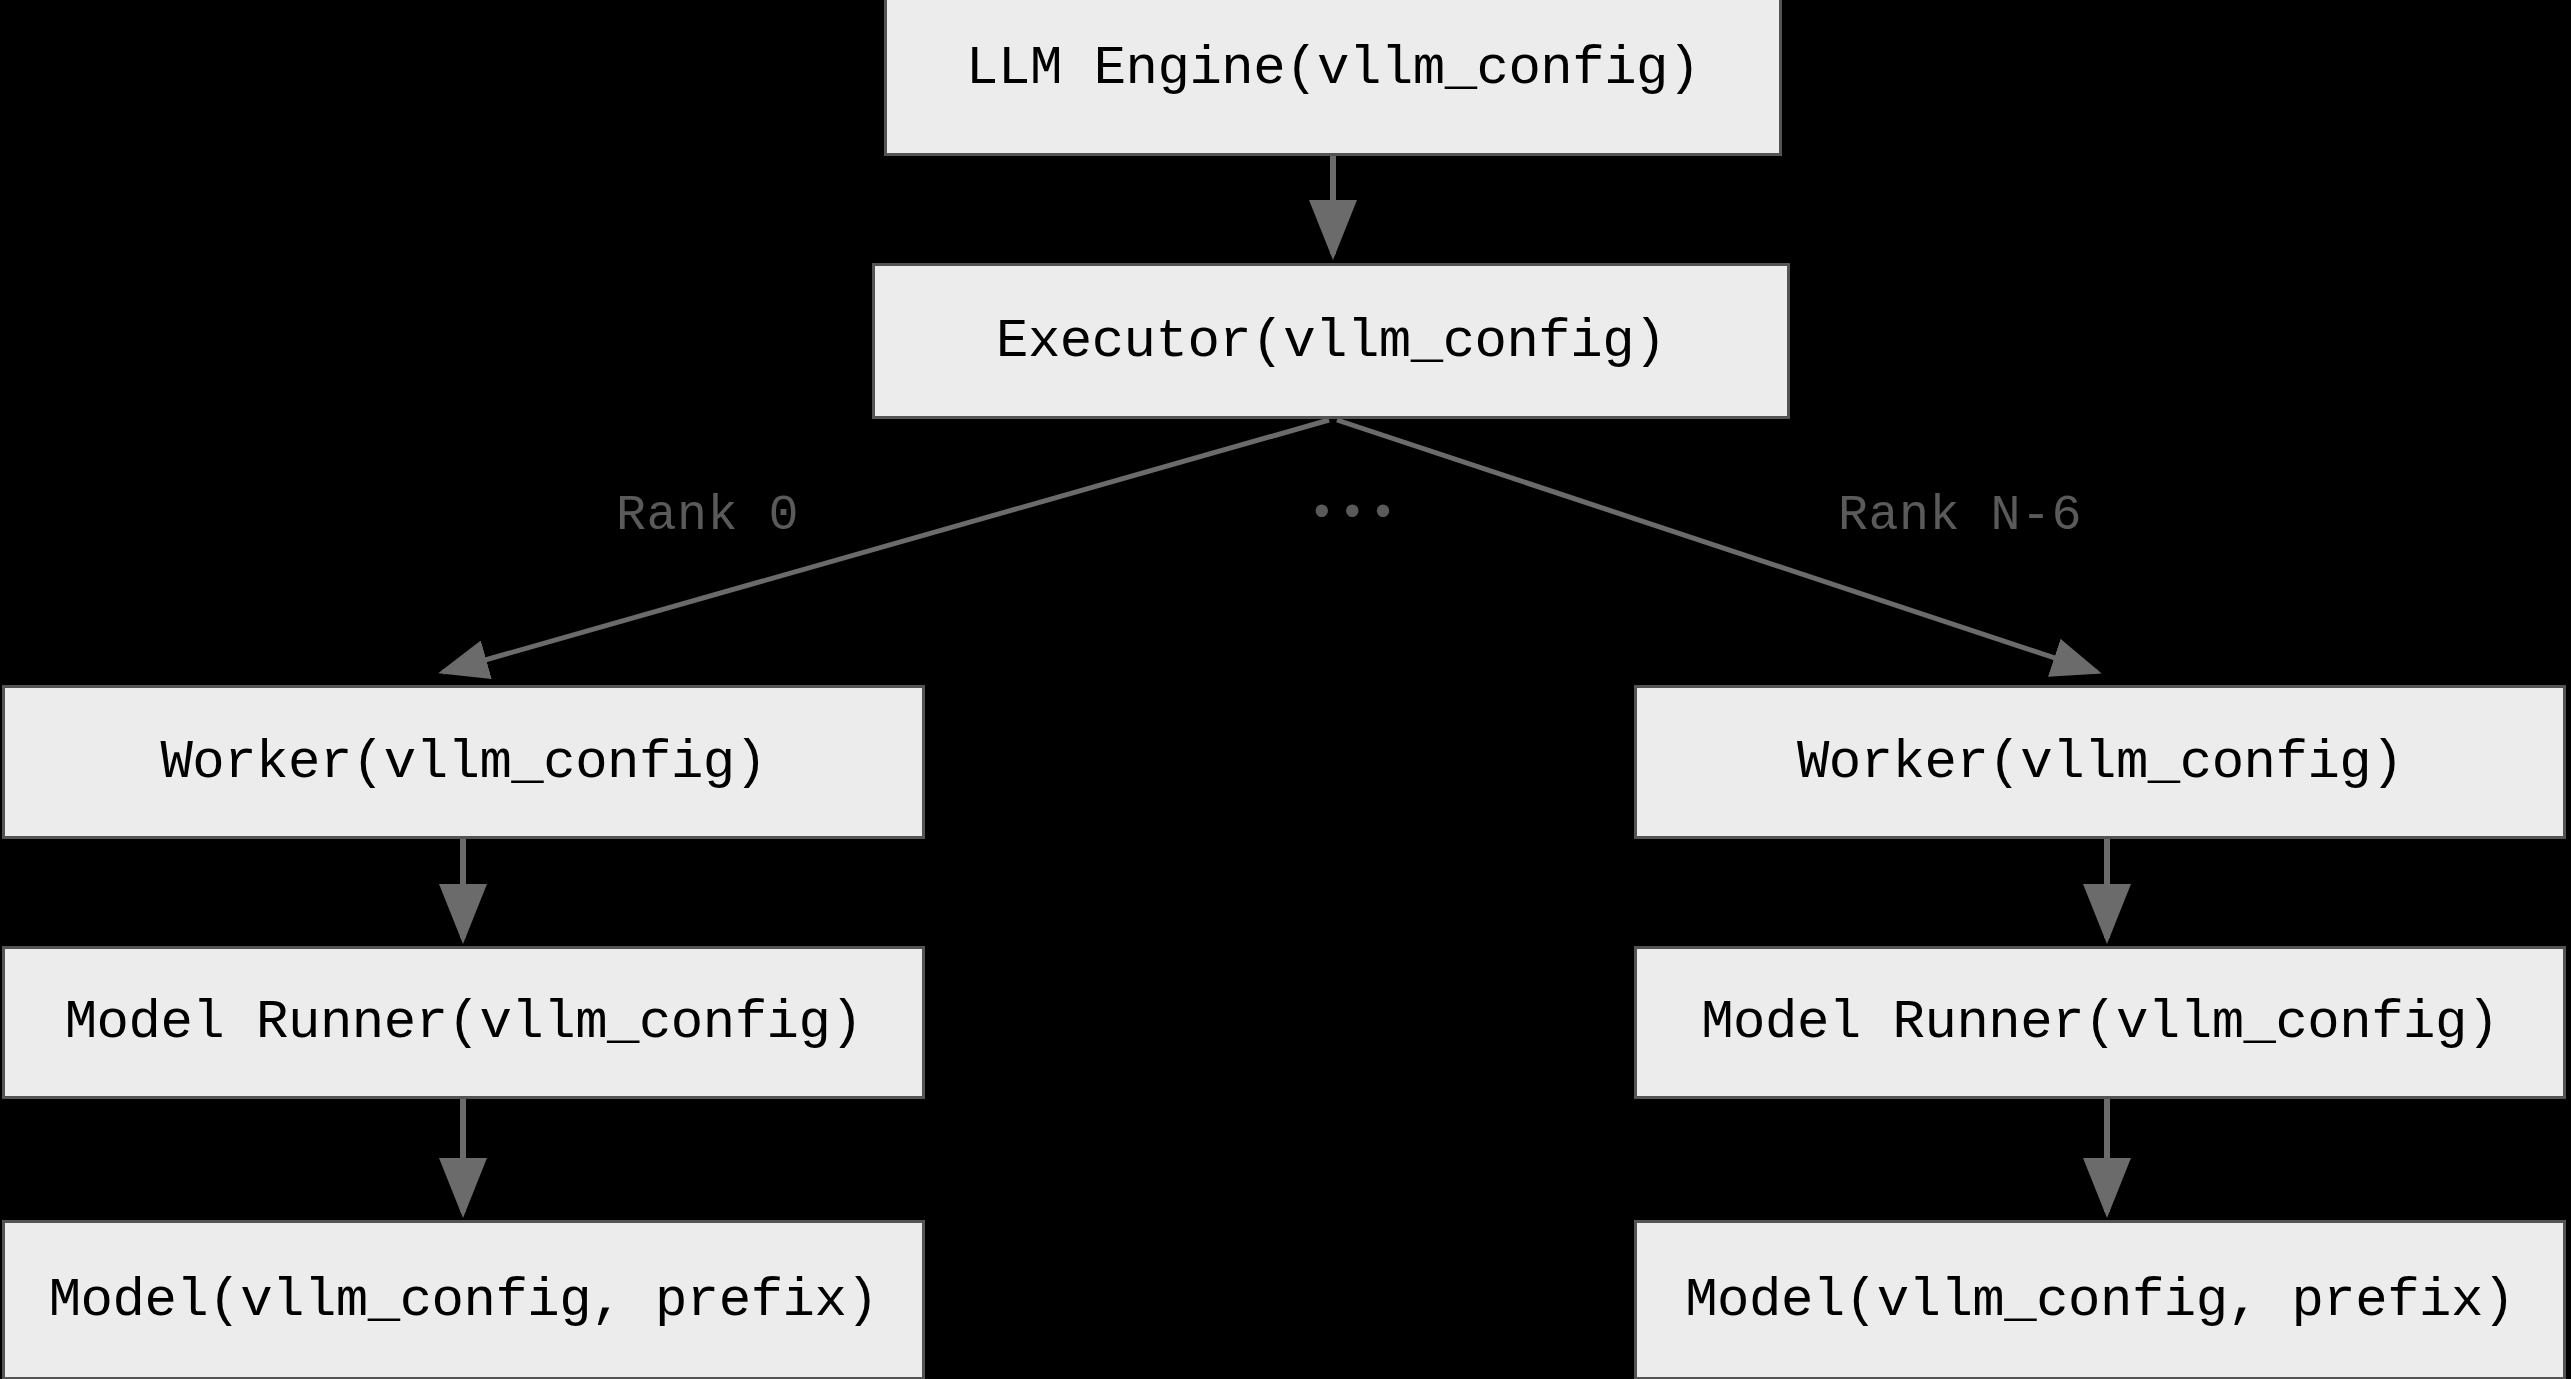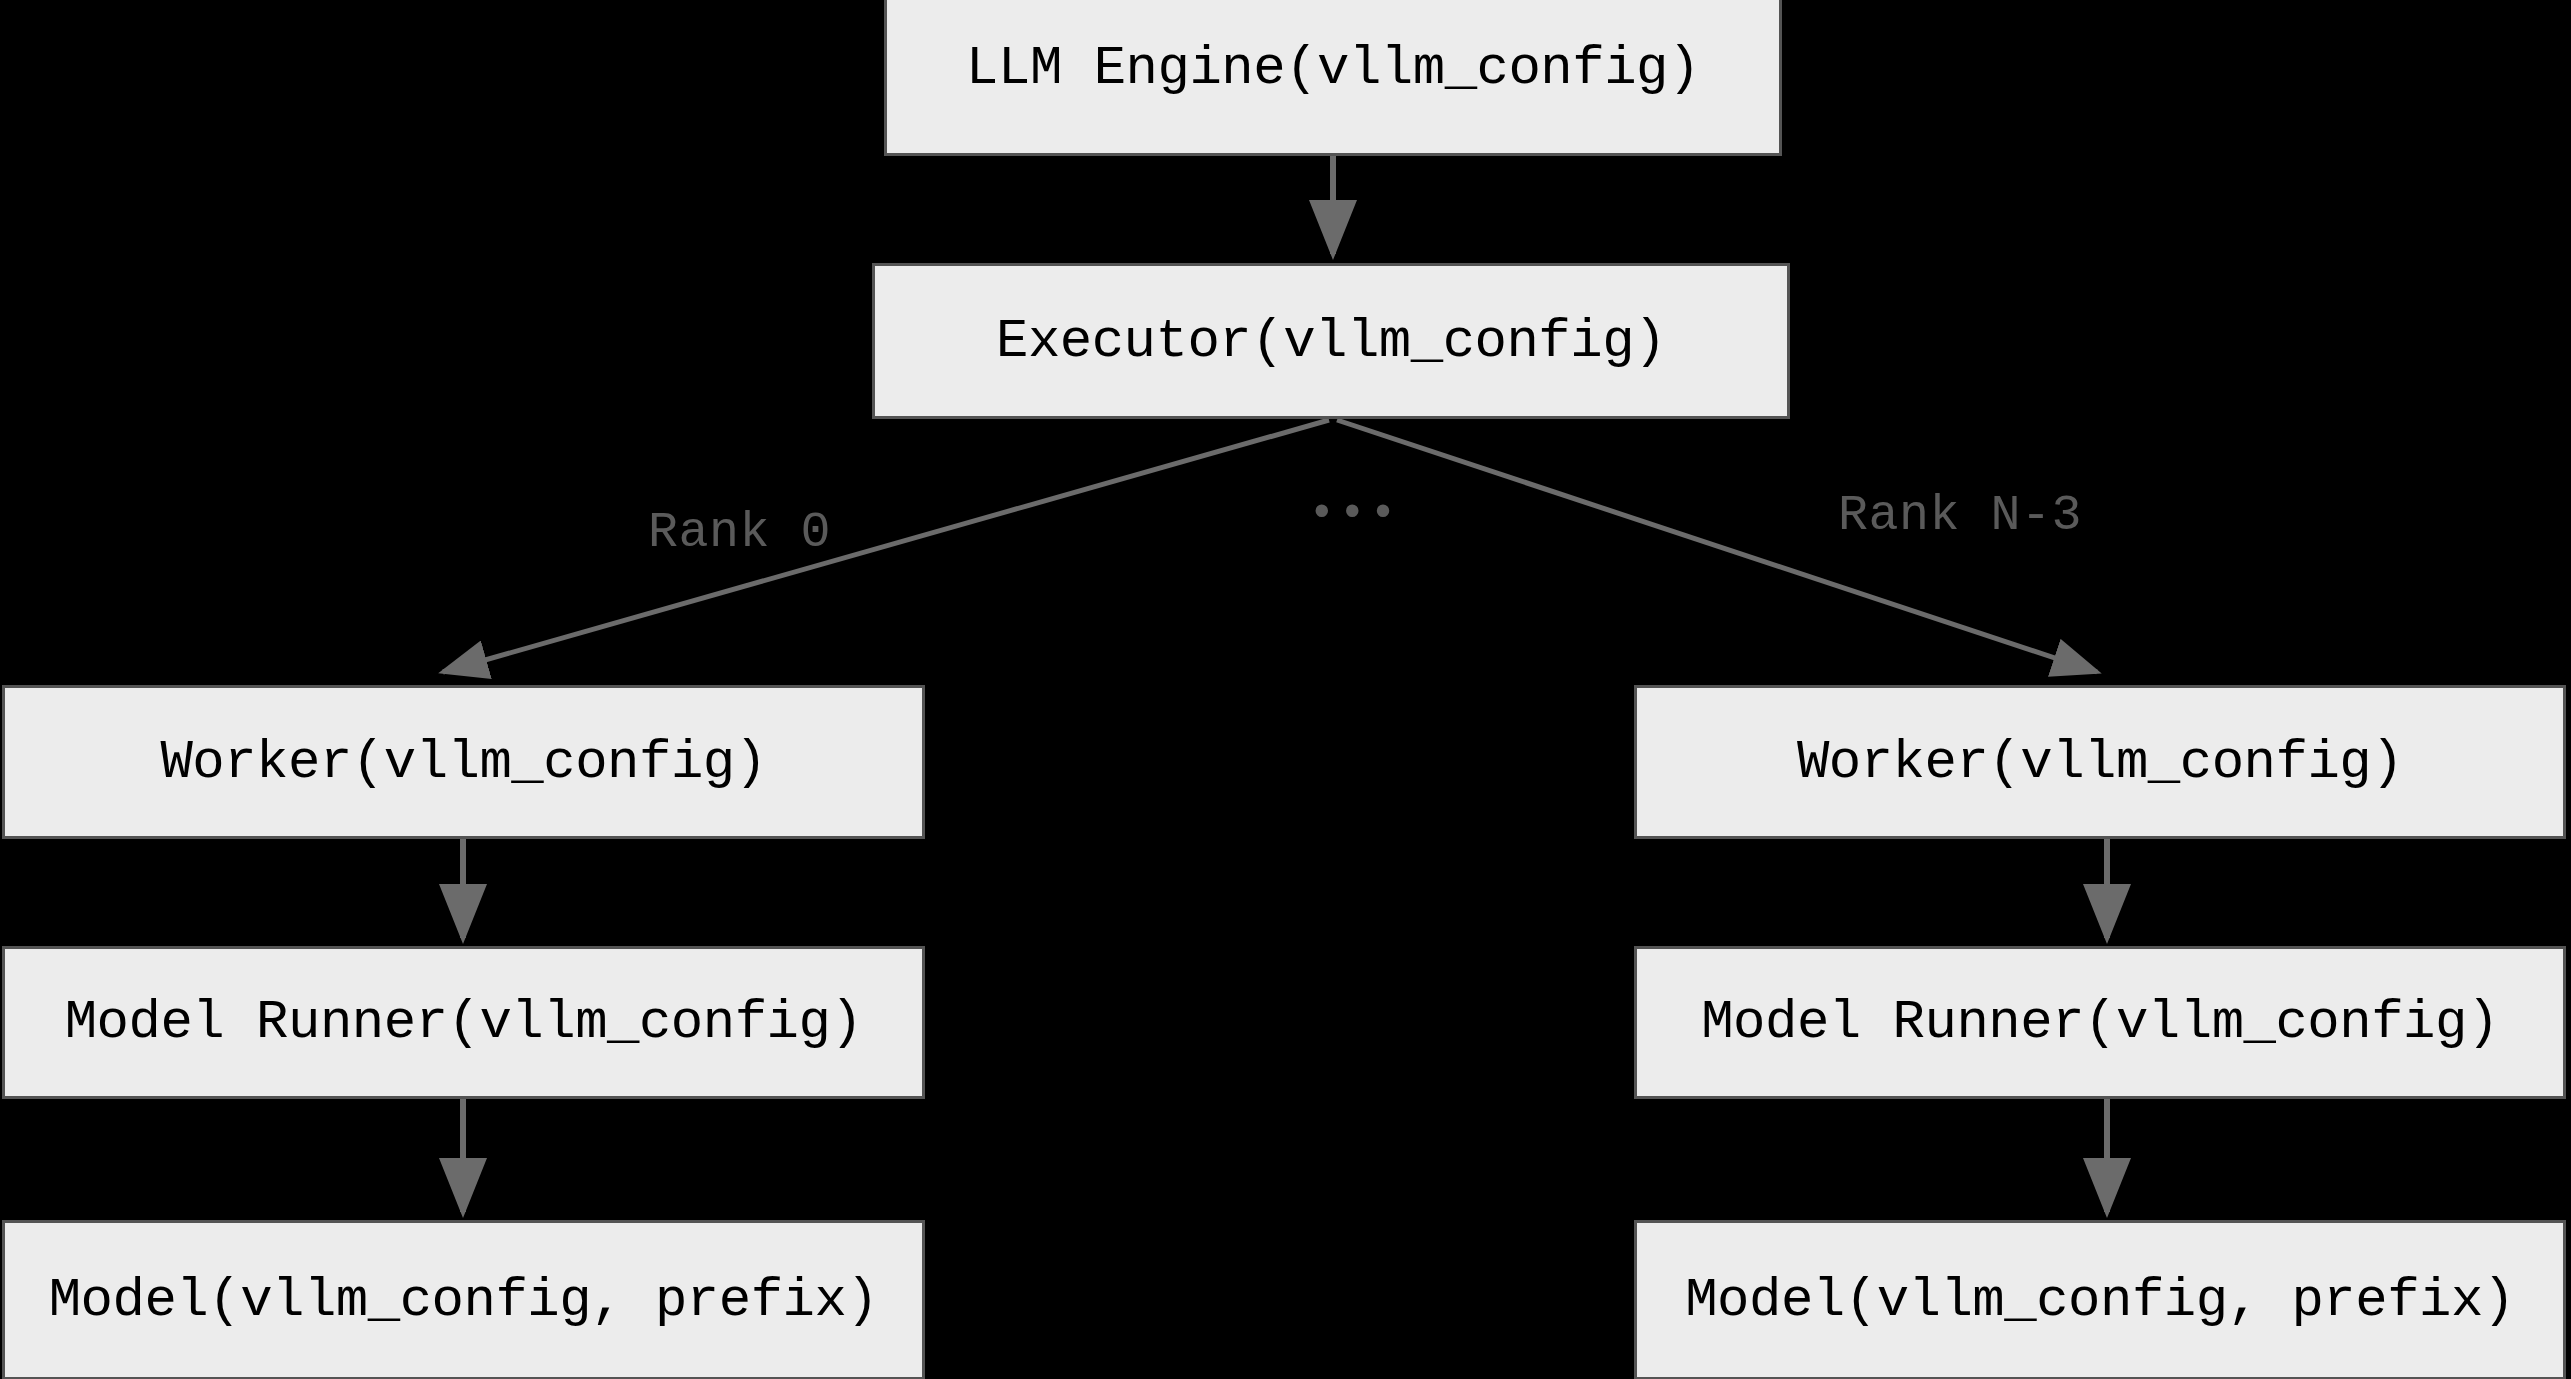--- a/index.html
+++ b/index.html
@@ -60,21 +60,21 @@
   #node-llm-engine      { left: 884px;  top: -20px;   width: 898px; height: 176px; }
   #node-executor        { left: 872px;  top: 263px;   width: 918px; height: 156px; justify-content: center; }
   #node-worker-0        { left: 2px;    top: 685px;   width: 923px; height: 154px; }
   #node-worker-n        { left: 1634px; top: 685px;   width: 932px; height: 154px; }
   #node-model-runner-0  { left: 2px;    top: 946px;   width: 923px; height: 153px; }
   #node-model-runner-n  { left: 1634px; top: 946px;   width: 932px; height: 153px; }
   #node-model-0         { left: 2px;    top: 1220px;  width: 923px; height: 160px; }
   #node-model-n         { left: 1634px; top: 1220px;  width: 932px; height: 160px; }
 
   
-  #label-rank-0   { left: 648px;  top: 487px; margin-top: 17px; }
+  #label-rank-0   { left: 616px;  top: 487px; }
   #label-ellipsis { left: 1308px; top: 505px; font-size: 46px; letter-spacing: 3px; }
   #label-rank-n   { left: 1838px; top: 487px; }
 </style>
 </head>
 <body>
 
 <div id="canvas">
 
   <svg id="edges" viewBox="0 0 2571 1379" xmlns="http://www.w3.org/2000/svg">
     <defs>
@@ -127,15 +127,15 @@
   </div>
 
   <div class="node" id="node-model-n">
     <span>Model(vllm_config, prefix)</span>
   </div>
 
   <div class="edge-label" id="label-rank-0">Rank 0</div>
 
   <div class="ellipsis-label" id="label-ellipsis">•••</div>
 
-  <div class="edge-label" id="label-rank-n">Rank N-3</div>
+  <div class="edge-label" id="label-rank-n">Rank N-6</div>
 
 </div>
 
 </body></html>

